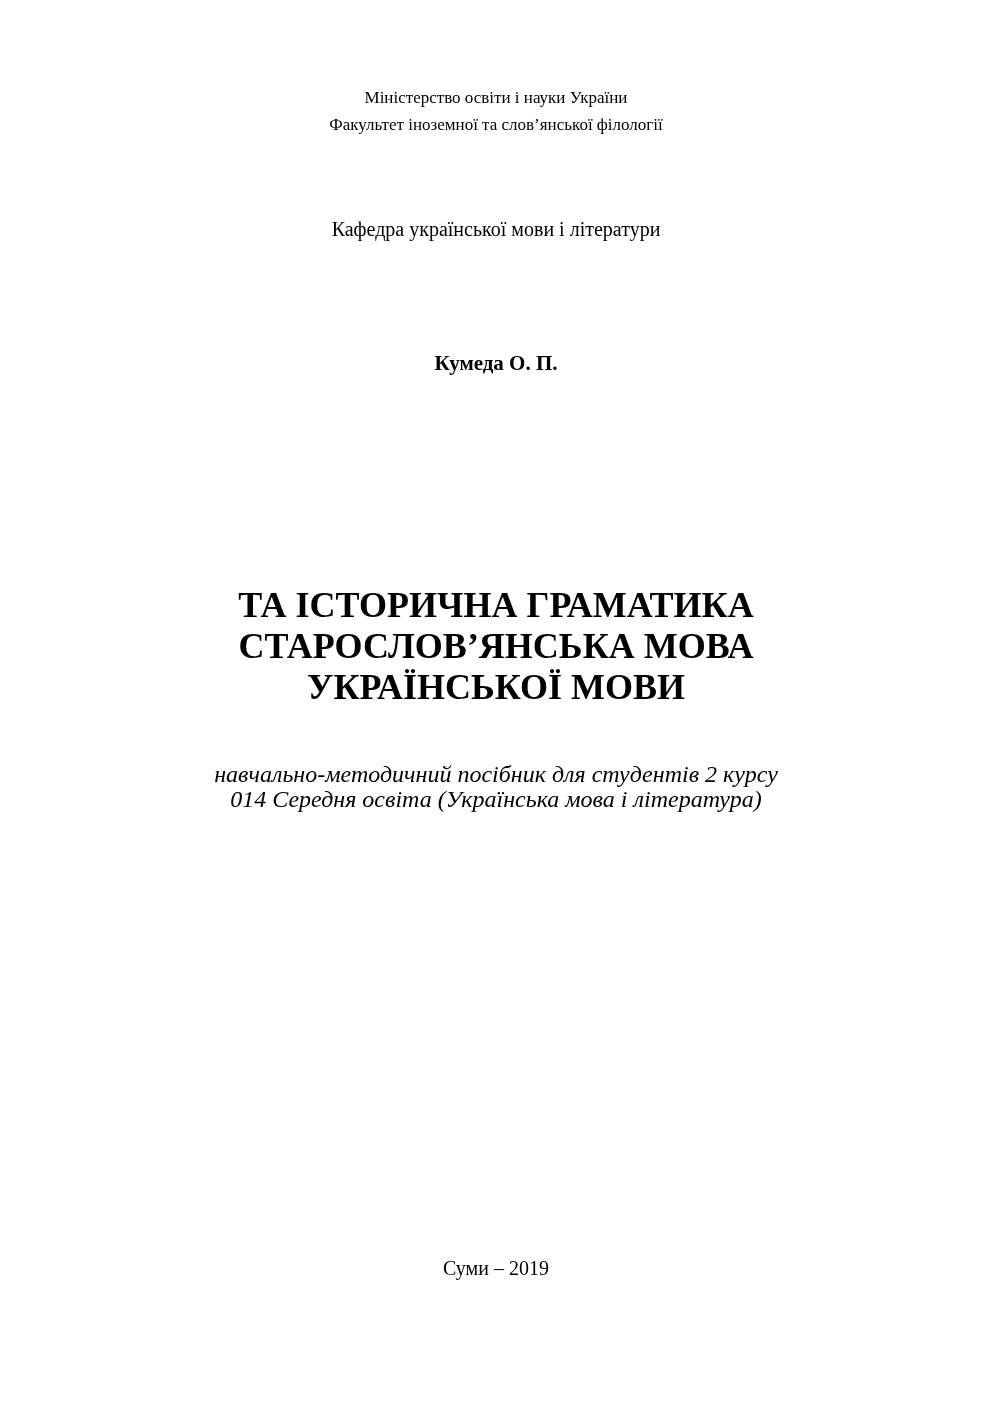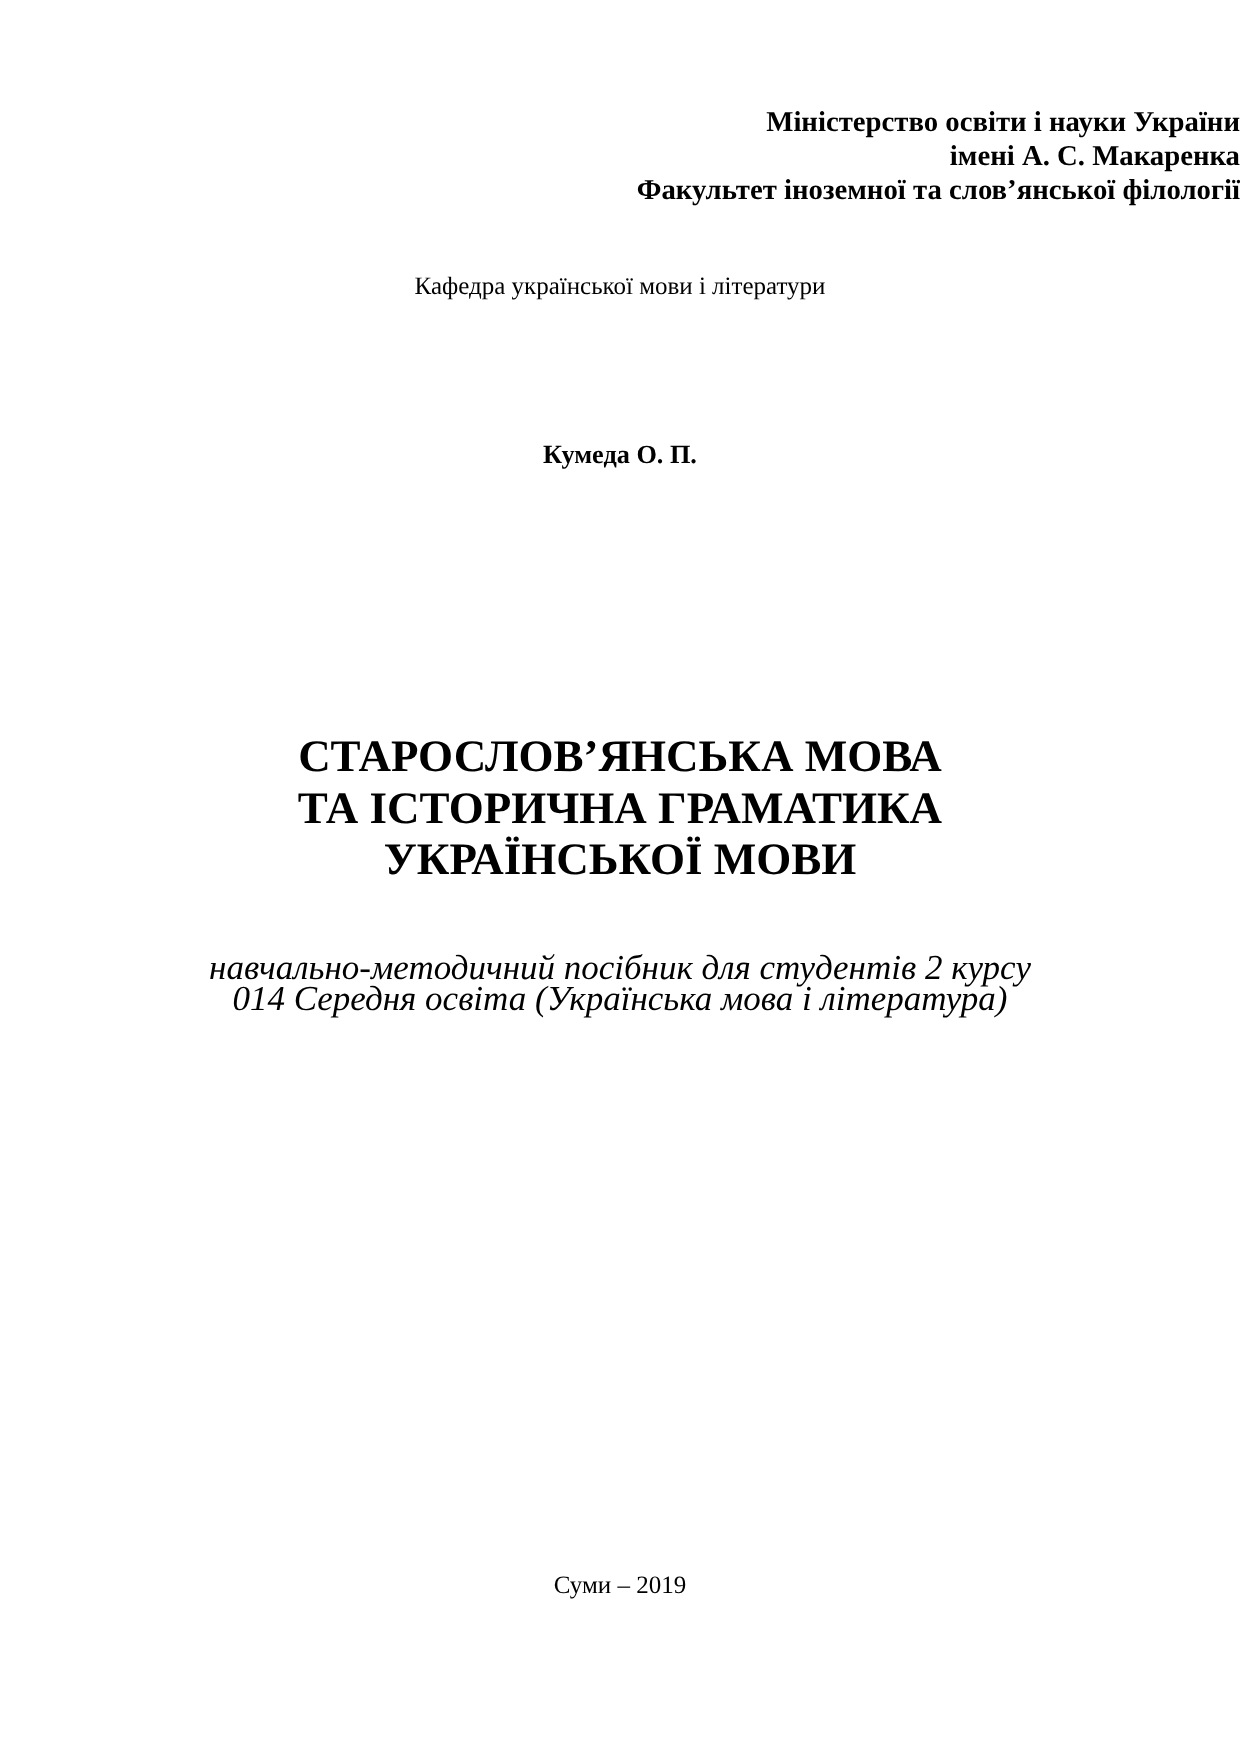--- a/index.html
+++ b/index.html
@@ -2,48 +2,47 @@
 <html><head>
   <meta charset="utf-8">
   <style>
     html, body { margin: 0; padding: 0; background: #ffffff; }
     body {
       width: 992px; height: 1403px; position: relative; overflow: hidden;
       font-family: "Liberation Serif", serif; color: #000;
     }
     .page { position: absolute; left: 0; top: 0; width: 992px; height: 1403px; }
     .center { position: absolute; left: 0; width: 992px; text-align: center; }
-    .inst { top: 84px; font-weight: bold; font-size: 23px; line-height: 27px; text-align: right; }
+    .inst { top: 84px; font-weight: normal; font-size: 17px; line-height: 27px; }
     .inst div { white-space: nowrap; }
     .dept { top: 217px; font-size: 20px; line-height: 24px; }
     .author { top: 350px; font-weight: bold; font-size: 21px; line-height: 26px; }
     .title { top: 585px; font-weight: bold; font-size: 36px; line-height: 41px; letter-spacing: 0px; }
     .title div { white-space: nowrap; }
-    .subtitle { top: 762px; font-style: italic; font-size: 28px; line-height: 25px; }
+    .subtitle { top: 762px; font-style: italic; font-size: 24px; line-height: 25px; }
     .subtitle div { white-space: nowrap; }
     .city { top: 1256px; font-size: 20px; line-height: 24px; }
   </style>
 </head>
 <body>
 
 <div class="page">
 
   <div class="center inst">
     <div>Міністерство освіти і науки України</div>
-    <div>імені А. С. Макаренка</div>
     <div>Факультет іноземної та слов’янської філології</div>
   </div>
 
   <div class="center dept">Кафедра української мови і літератури</div>
 
   <div class="center author">Кумеда О. П.</div>
 
   <div class="center title">
+    <div>ТА ІСТОРИЧНА ГРАМАТИКА</div>
     <div>СТАРОСЛОВ’ЯНСЬКА МОВА</div>
-    <div>ТА ІСТОРИЧНА ГРАМАТИКА</div>
     <div>УКРАЇНСЬКОЇ МОВИ</div>
   </div>
 
   <div class="center subtitle">
     <div>навчально-методичний посібник для студентів 2 курсу</div>
     <div>014 Середня освіта (Українська мова і література)</div>
   </div>
 
   <div class="center city">Суми – 2019</div>
 

